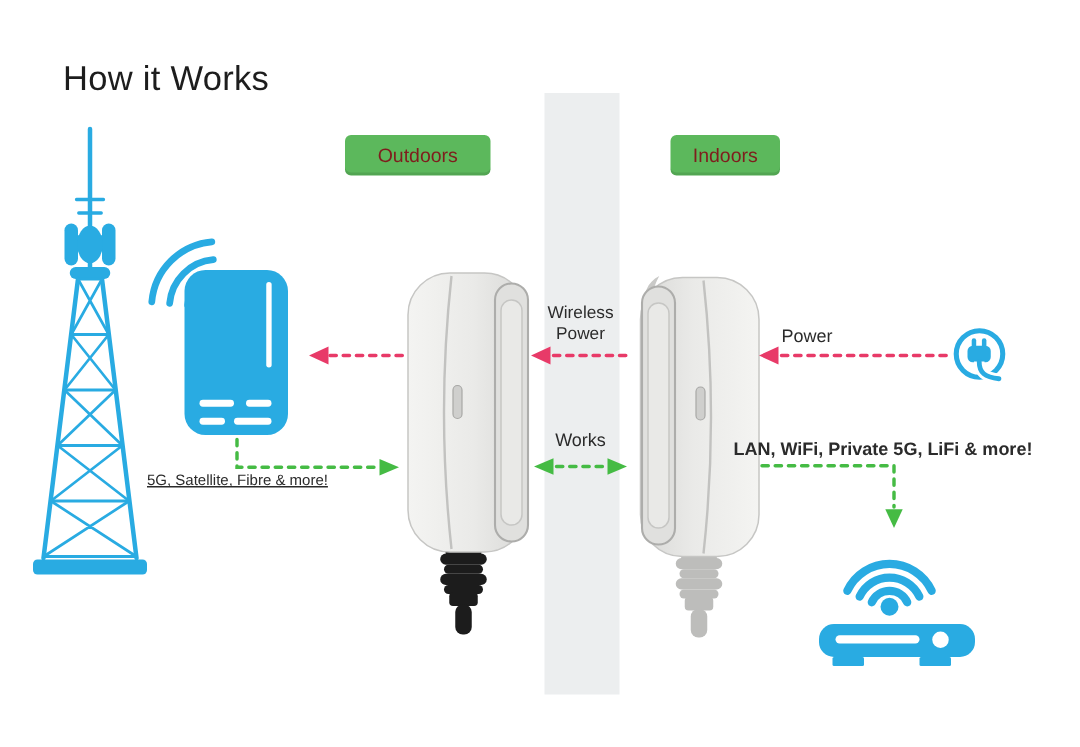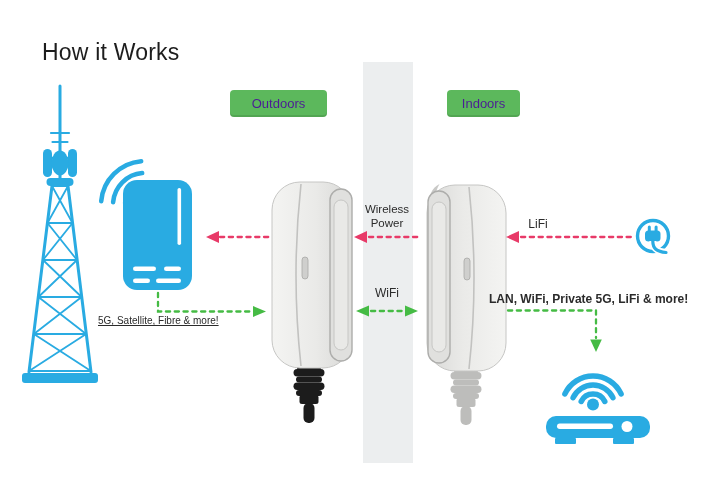--- a/index.html
+++ b/index.html
@@ -11,21 +11,21 @@
     width:720px;height:498px;position:relative;background:#ffffff;overflow:hidden;
     font-family:"Liberation Sans", sans-serif;
   }
   .stage-svg{position:absolute;left:0;top:0;width:720px;height:498px;z-index:1;}
   .page-title{
     position:absolute;left:42px;top:24px;z-index:3;
     font-size:23px;font-weight:normal;color:#1D1D1D;letter-spacing:.2px;
   }
   .badge{
     position:absolute;z-index:3;height:27px;border-radius:4px;
-    background:var(--badge_green);color:#4c1d95;font-size:13px;
+    background:var(--badge_green);color:#7f1d1d;font-size:13px;
     display:flex;align-items:center;justify-content:center;
     box-shadow:inset 0 -2px 0 rgba(0,0,0,.10);
   }
   .badge.outdoors{left:230px;top:90px;width:97px;}
   .badge.indoors{left:447px;top:90px;width:73px;}
   .label{position:absolute;z-index:3;color:var(--text_dark);white-space:nowrap;}
   .label.center{text-align:center;white-space:normal;}
   .lbl-wireless-power{left:352px;top:203px;width:70px;font-size:11.5px;line-height:13.5px;font-weight:500;}
   .lbl-lifi{left:356px;top:286px;width:62px;font-size:12px;font-weight:500;}
   .lbl-power{left:509px;top:217px;width:58px;text-align:center;font-size:12px;font-weight:500;}
@@ -48,22 +48,22 @@
 <h1 class="page-title">How it Works</h1>
 
 <div class="badge outdoors">
   <span>Outdoors</span>
 </div>
 <div class="badge indoors">
   <span>Indoors</span>
 </div>
 
 <div class="label center lbl-wireless-power">Wireless Power</div>
-<div class="label center lbl-lifi">WiFi</div>
-<div class="label lbl-power">LiFi</div>
+<div class="label center lbl-lifi">Works</div>
+<div class="label lbl-power">Power</div>
 <div class="label lbl-indoor">LAN, WiFi, Private 5G, LiFi &amp; more!</div>
 <div class="label lbl-outdoor">5G, Satellite, Fibre &amp; more!</div>
 
 <svg class="stage-svg" viewBox="0 0 720 498">
   <defs>
     <linearGradient id="bodyL" x1="0" y1="0" x2="1" y2="0">
       <stop offset="0" stop-color="#F4F4F2"></stop>
         <stop offset="0.55" stop-color="#EAEAE8"></stop>
         <stop offset="1" stop-color="#D9D9D7"></stop>
     </linearGradient>

